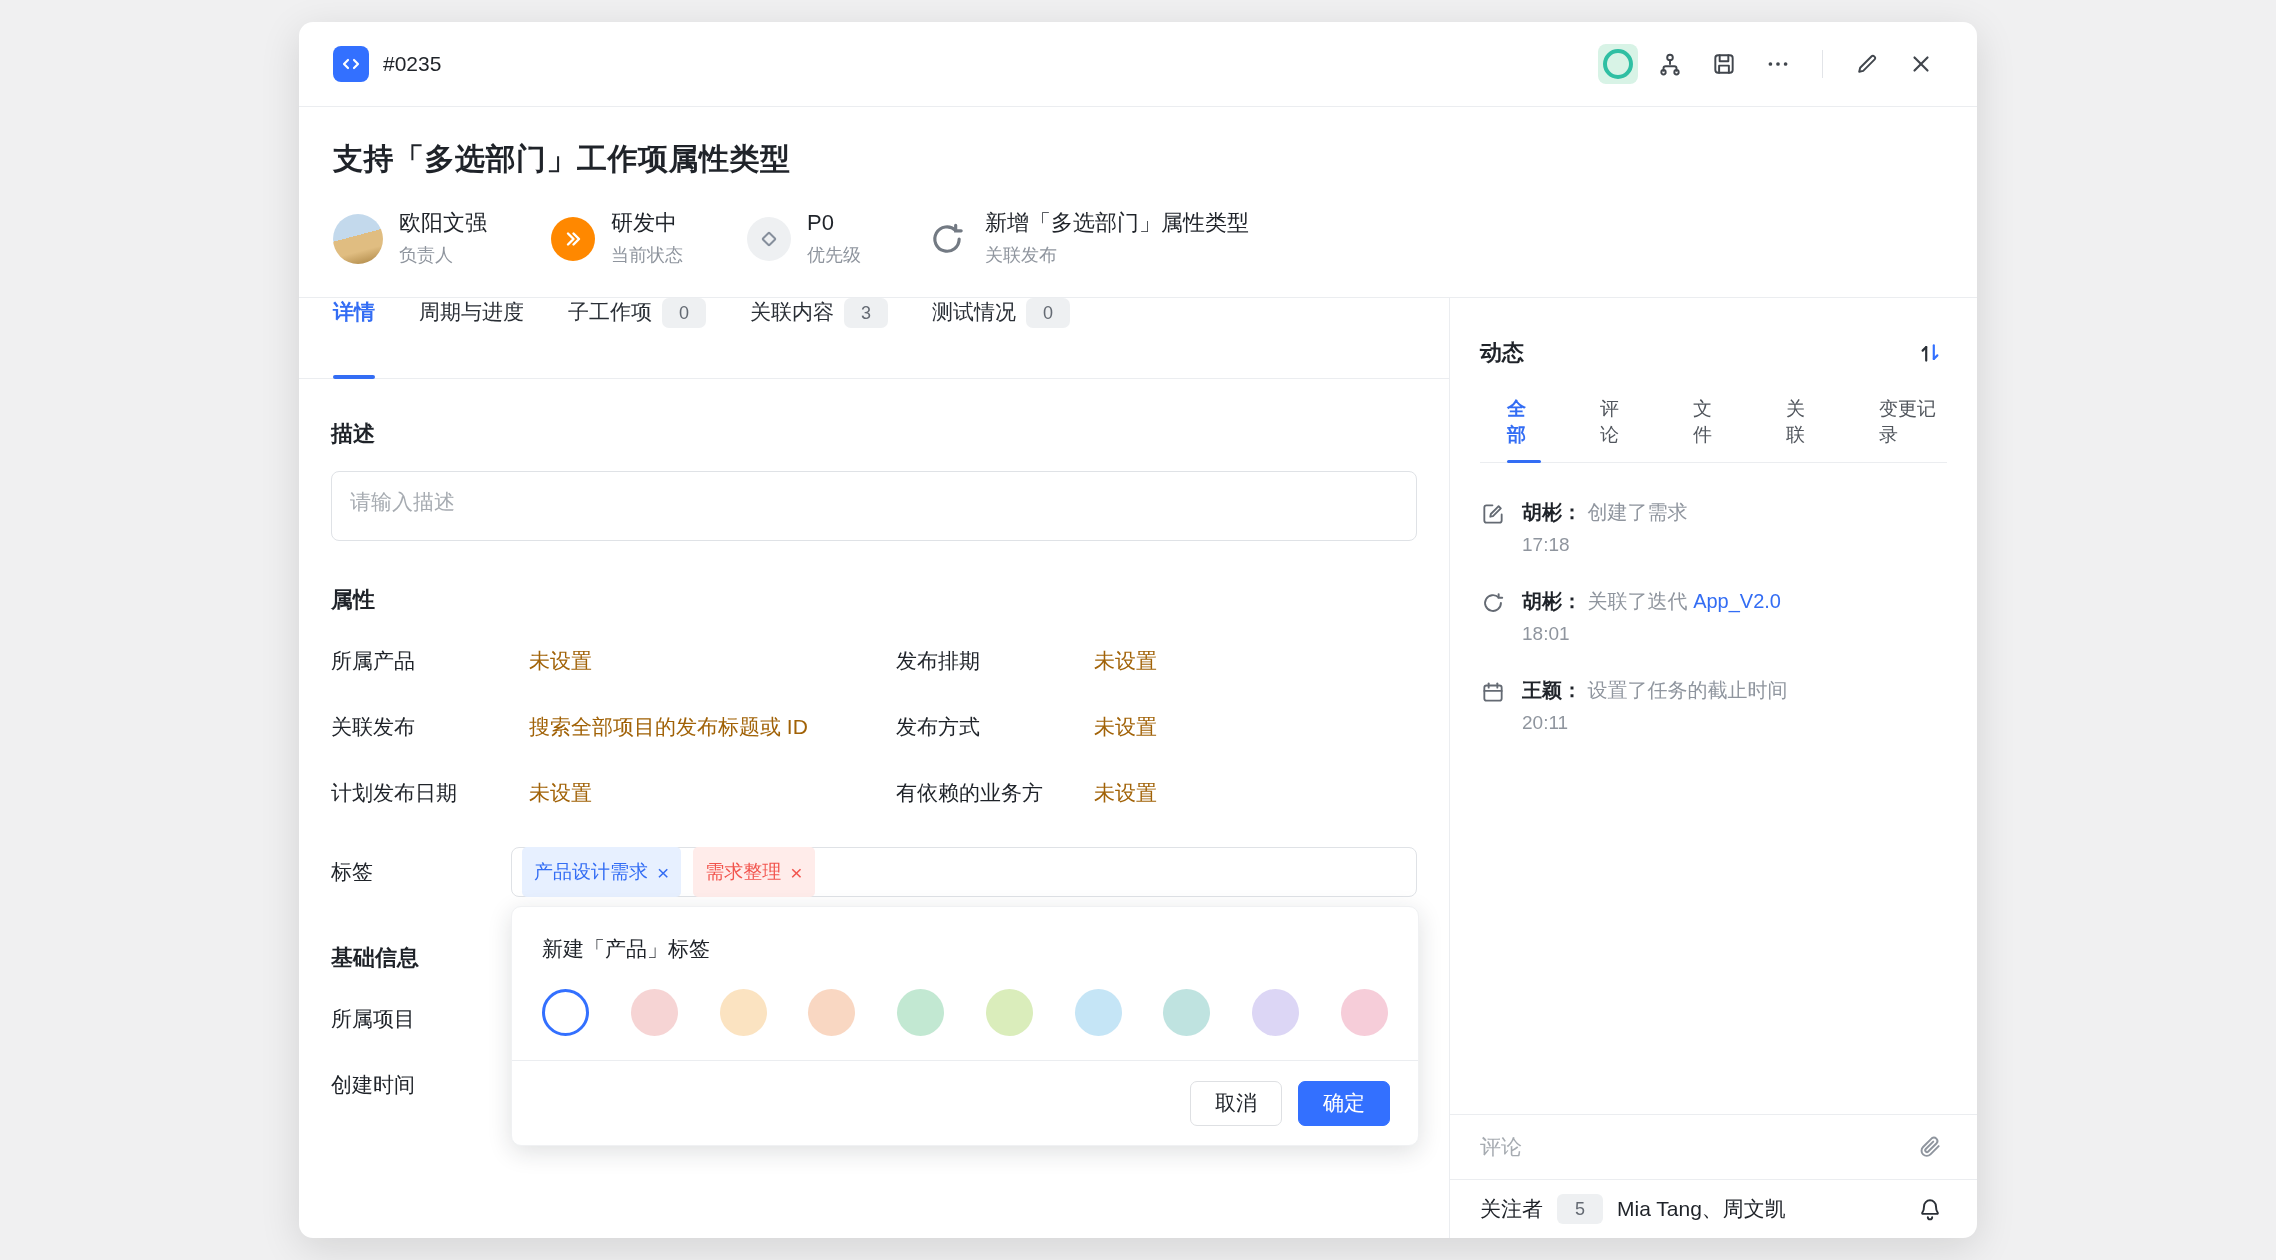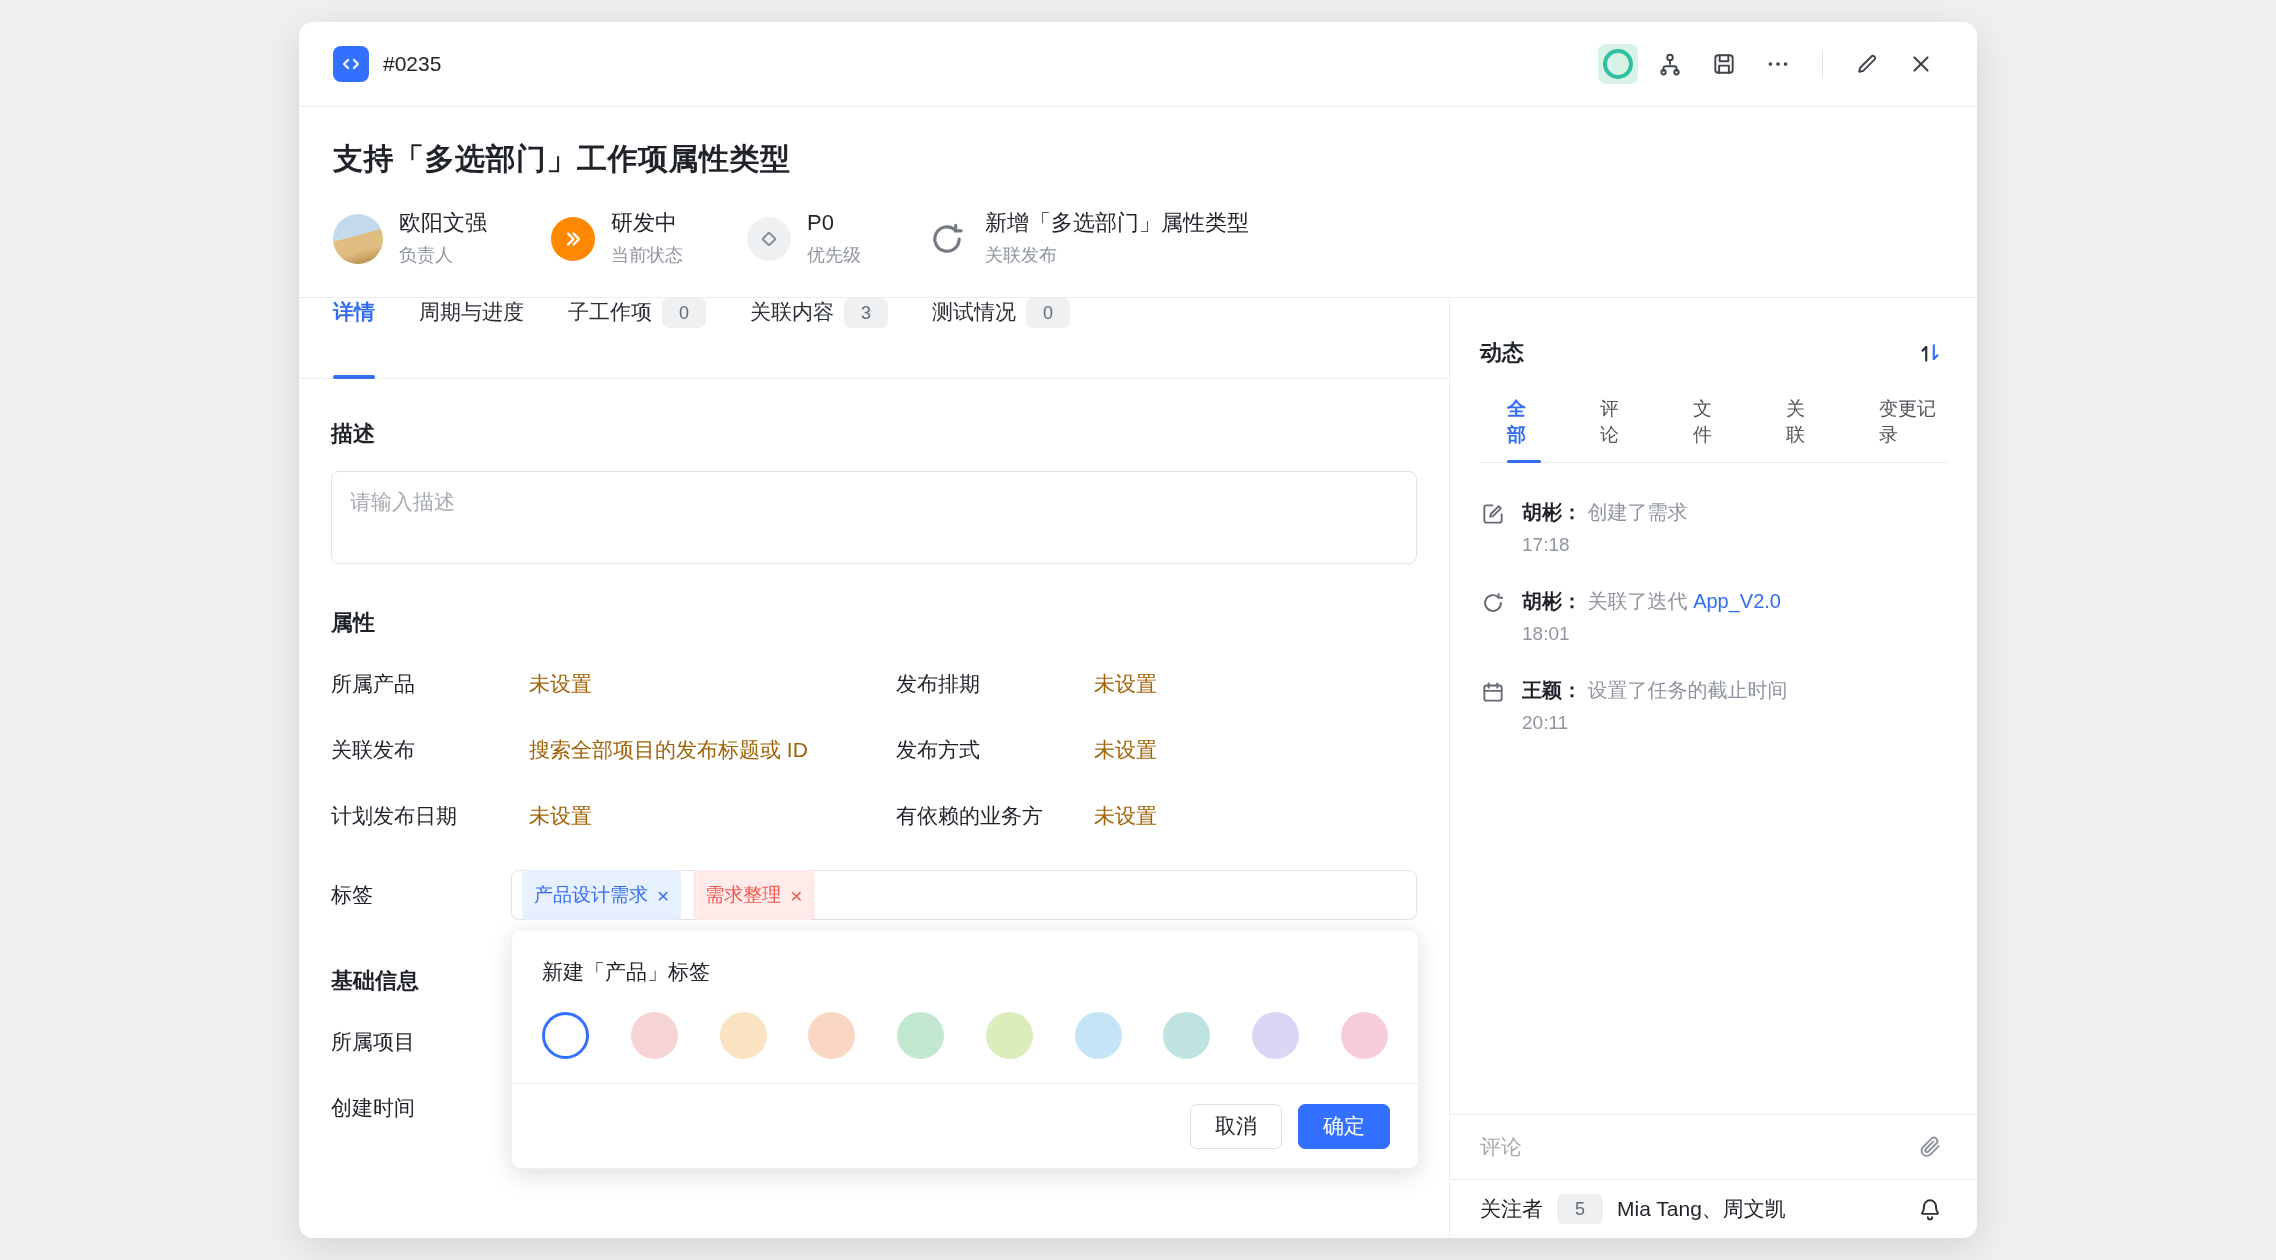--- a/index.html
+++ b/index.html
@@ -70,21 +70,21 @@
     background:#336df4;border-radius:2px;
   }
   .tab-badge{
     min-width:30px;height:30px;padding:0 7px;border-radius:7px;background:#eef0f2;
     color:#646a73;font-size:18px;display:flex;align-items:center;justify-content:center;
   }
   .main-content{flex:1;padding:0 32px;overflow:hidden;}
   .main-content h2{font-size:22px;font-weight:700;margin:0;}
   .h-desc{margin-top:40px !important;}
   .desc-box{
-    margin-top:22px;height:93px;border:1px solid #dfe2e6;border-radius:8px;
+    margin-top:22px;height:70px;border:1px solid #dfe2e6;border-radius:8px;
     padding:16px 18px;box-sizing:border-box;cursor:text;
   }
   .placeholder{color:#a6abb1;font-size:21px;}
   .h-attr{margin-top:44px !important;}
   .attr-grid{margin-top:32px;display:grid;grid-template-columns:565px 1fr;row-gap:38px;}
   .attr-field{display:flex;align-items:center;}
   .attr-label{width:198px;flex:none;font-size:21px;color:#1f2329;}
   .attr-value{font-size:21px;color:#a16207;cursor:pointer;}
   
   .tag-row{margin-top:40px;display:flex;align-items:center;position:relative;}

